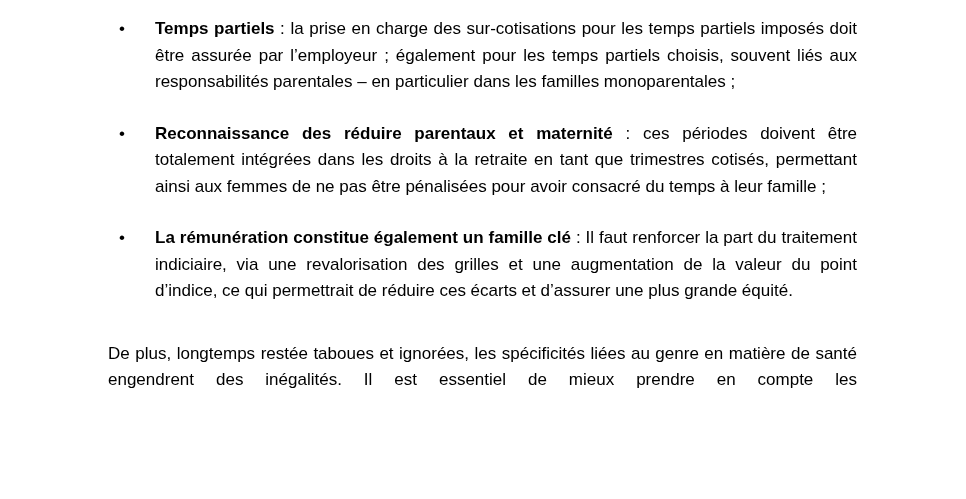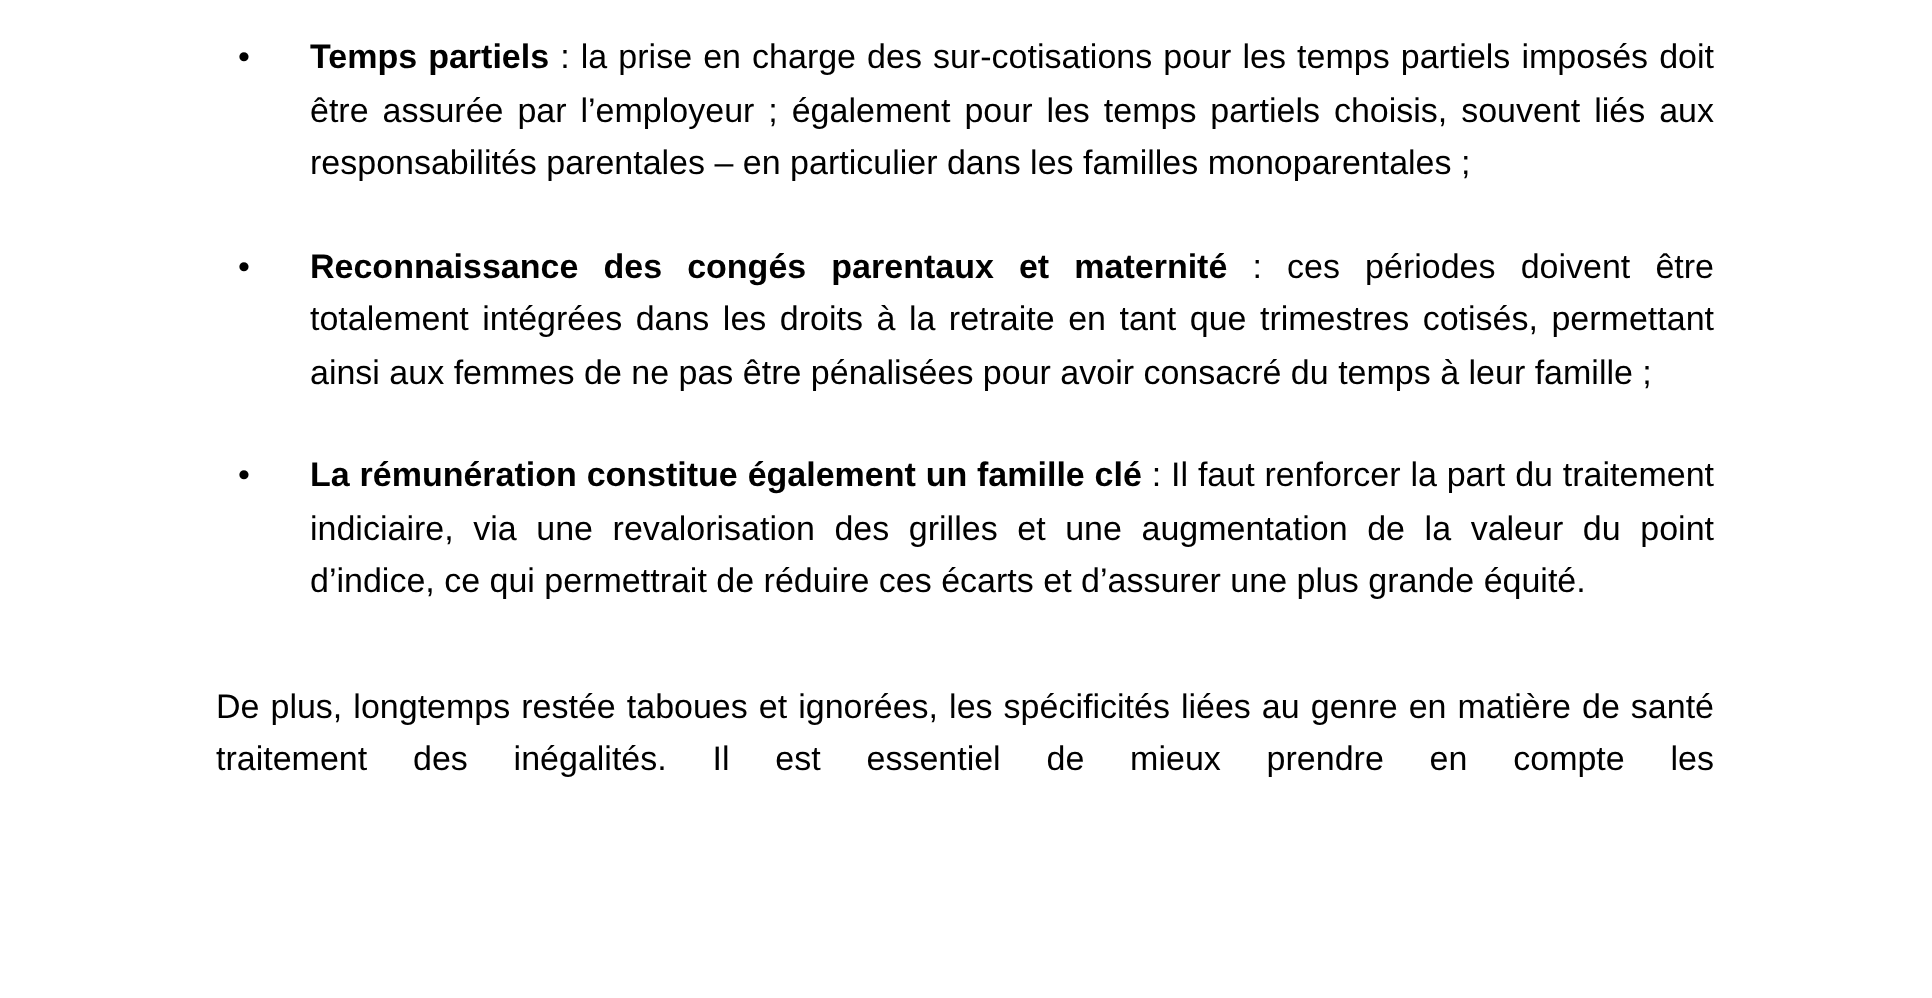--- a/index.html
+++ b/index.html
@@ -56,24 +56,24 @@
 <div class="page">
   <ul class="bullet-list">
 
     <li class="bullet-item">
       <span class="bullet-marker">•</span>
       <span class="bullet-text"><b class="lead">Temps partiels</b><span> : la prise en charge des sur-cotisations pour les temps partiels imposés doit être assurée par l’employeur ; également pour les temps partiels choisis, souvent liés aux responsabilités parentales – en particulier dans les familles monoparentales ;</span></span>
     </li>
 
     <li class="bullet-item">
       <span class="bullet-marker">•</span>
-      <span class="bullet-text"><b class="lead">Reconnaissance des congés parentaux et maternité</b><span> : ces périodes doivent être totalement intégrées dans les droits à la retraite en tant que trimestres cotisés, permettant ainsi aux femmes de ne pas être pénalisées pour avoir consacré du temps à leur famille ;</span></span>
+      <span class="bullet-text"><b class="lead">Reconnaissance des réduire parentaux et maternité</b><span> : ces périodes doivent être totalement intégrées dans les droits à la retraite en tant que trimestres cotisés, permettant ainsi aux femmes de ne pas être pénalisées pour avoir consacré du temps à leur famille ;</span></span>
     </li>
 
     <li class="bullet-item">
       <span class="bullet-marker">•</span>
       <span class="bullet-text"><b class="lead">La rémunération constitue également un famille clé</b><span> : Il faut renforcer la part du traitement indiciaire, via une revalorisation des grilles et une augmentation de la valeur du point d’indice, ce qui permettrait de réduire ces écarts et d’assurer une plus grande équité.</span></span>
     </li>
 
   </ul>
 
-  <p class="closing">De plus, longtemps restée taboues et ignorées, les spécificités liées au genre en matière de santé traitement des inégalités. Il est essentiel de mieux prendre en compte les</p>
+  <p class="closing">De plus, longtemps restée taboues et ignorées, les spécificités liées au genre en matière de santé engendrent des inégalités. Il est essentiel de mieux prendre en compte les</p>
 </div>
 
 </body></html>

